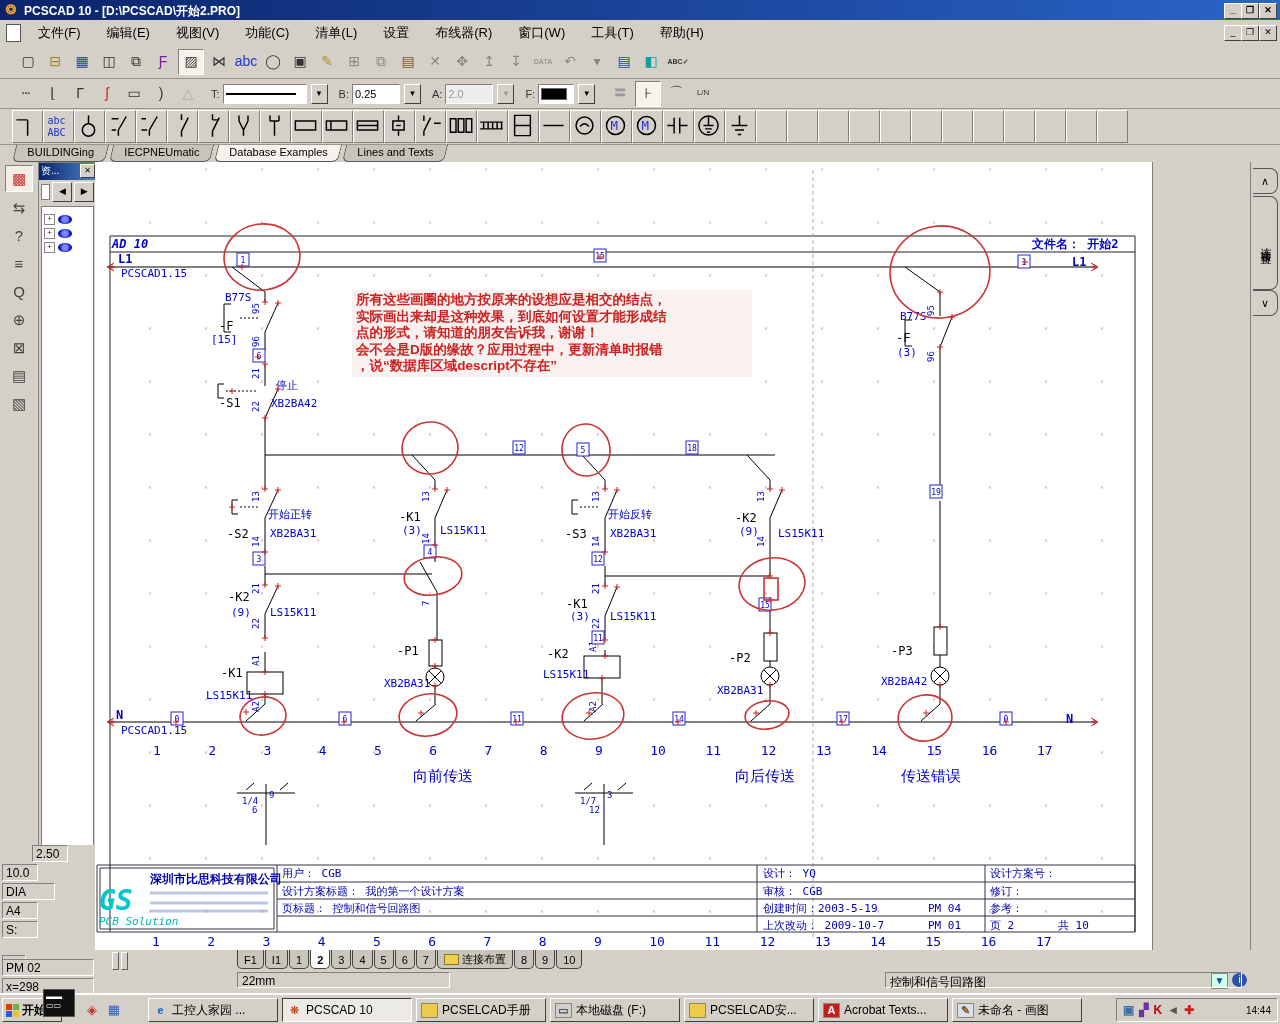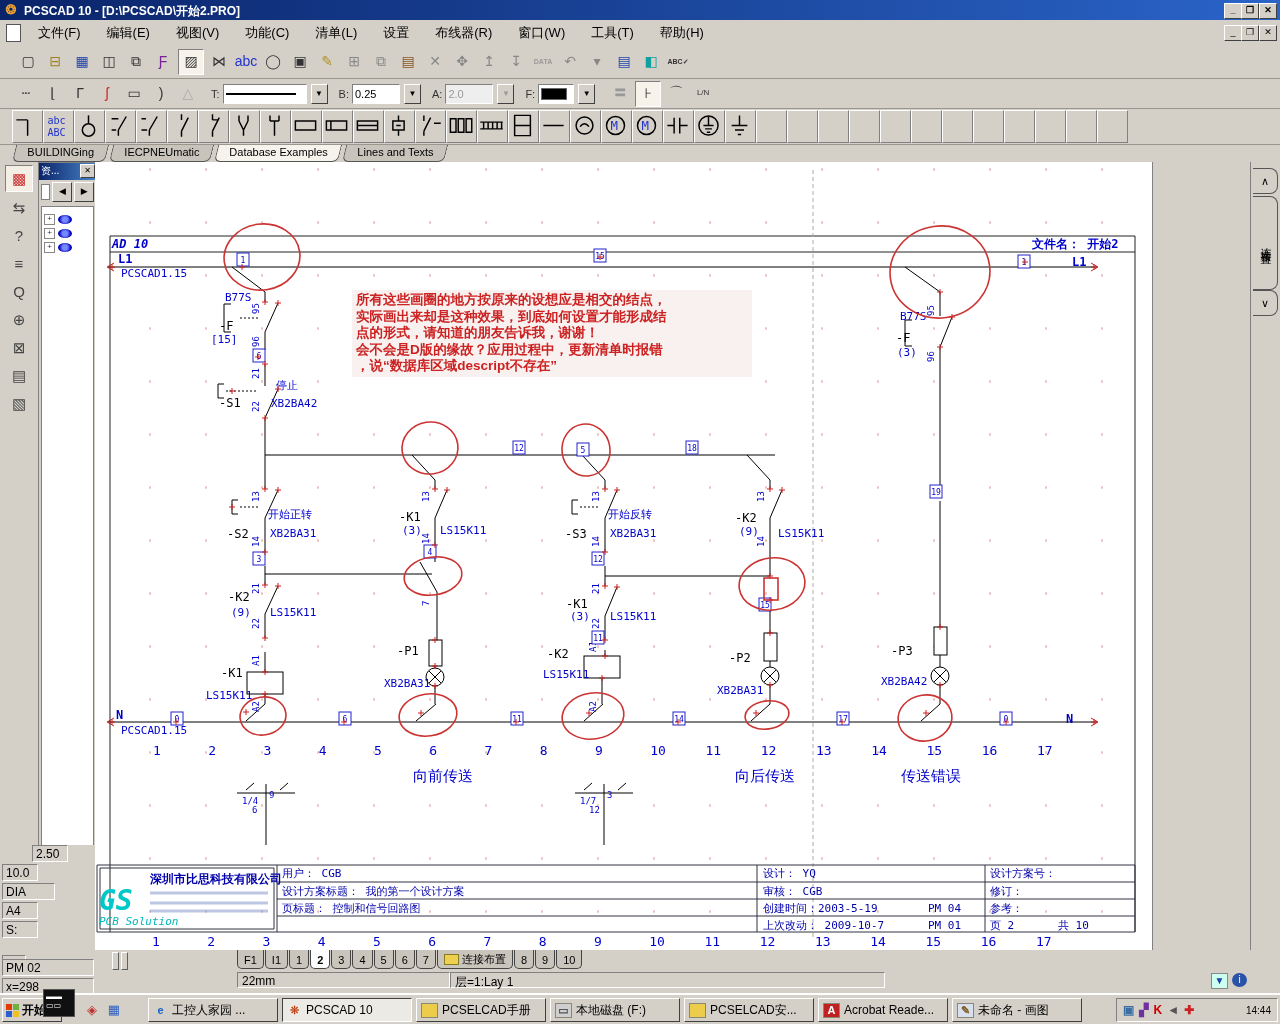--- a/index.html
+++ b/index.html
@@ -608,21 +608,21 @@
       <span class="ptab">
         <span>10</span>
       </span>
     </div>
 </div>
 
 <div id="statusrow" class="abs">
   <span class="sbicon" style="right:24px;color:#2244aa;border:1px solid #888;background:#cfe">▼</span>
   <span class="sbicon" style="right:5px;color:#fff;background:#2a52a8;border-radius:50%">i</span>
 <div class="scell" style="left: 142px; width: 213px;">22mm</div>
-    <div class="scell" style="left: 355px; width: 435px;">层=1:Lay 1</div>
+    <div class="scell" style="left: 790px; width: 357px;">控制和信号回路图</div>
   </div>
 
 <div id="leftstatus" class="abs">
     <div class="lsbox" style="top: 0px; width: 36px; margin-left: 30px;">2.50</div>
     <div class="lsbox" style="top: 19px; width: 36px;">10.0</div>
     <div class="lsbox" style="top: 38px; width: 53px;">DIA</div>
     <div class="lsbox" style="top: 57px; width: 36px;">A4</div>
     <div class="lsbox" style="top: 76px; width: 36px;">S:</div>
     <div class="lsbox" style="top: 110px; width: 24px;">1:1</div>
     <div class="lsbox" style="top: 114px; width: 92px;">PM 02</div>
@@ -660,21 +660,21 @@
       <div class="task" style="left: 402px;">
         <span class="ticon" style="background: rgb(207, 207, 207); color: rgb(85, 85, 85); border: 1px solid rgb(136, 136, 119);">▭</span>
         <span class="tlabel">本地磁盘 (F:)</span>
       </div>
       <div class="task" style="left: 536px;">
         <span class="ticon" style="background: rgb(236, 204, 74); border: 1px solid rgb(136, 136, 119);"></span>
         <span class="tlabel">PCSELCAD安...</span>
       </div>
       <div class="task" style="left: 670px;">
         <span class="ticon" style="background: rgb(192, 32, 32); color: rgb(255, 255, 255); border: 1px solid rgb(136, 136, 119);">A</span>
-        <span class="tlabel">Acrobat Reade...</span>
+        <span class="tlabel">Acrobat Texts...</span>
       </div>
       <div class="task" style="left: 804px;">
         <span class="ticon" style="background: rgb(216, 224, 240); color: rgb(128, 96, 32); border: 1px solid rgb(136, 136, 119);">✎</span>
         <span class="tlabel">未命名 - 画图</span>
       </div>
     </div>
   <div id="tray">
     <span id="trayicons" style="display:flex;gap:5px">
         <span class="trico" style="color: rgb(58, 110, 165);">▣</span>
         <span class="trico" style="color: rgb(112, 48, 160);">▞</span>

